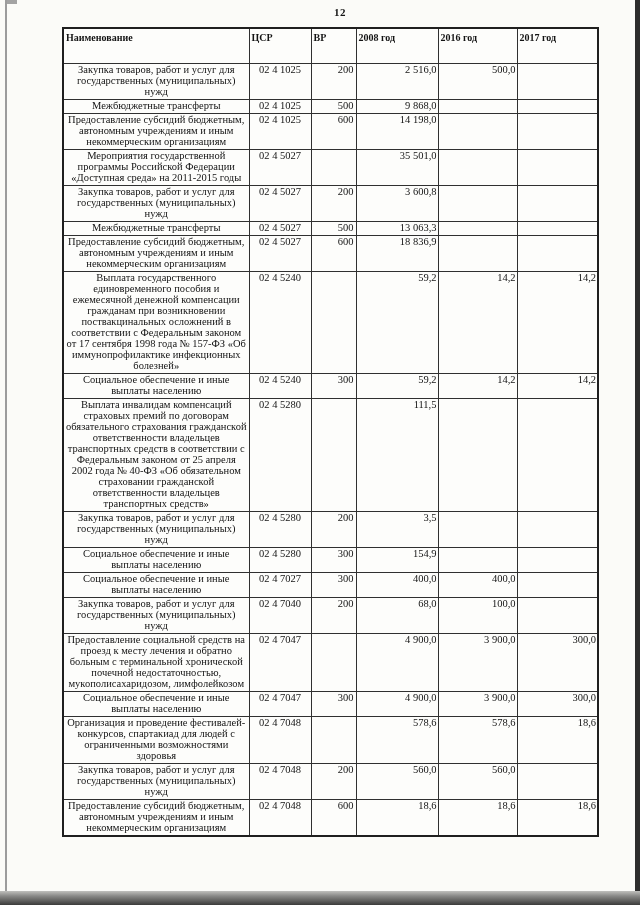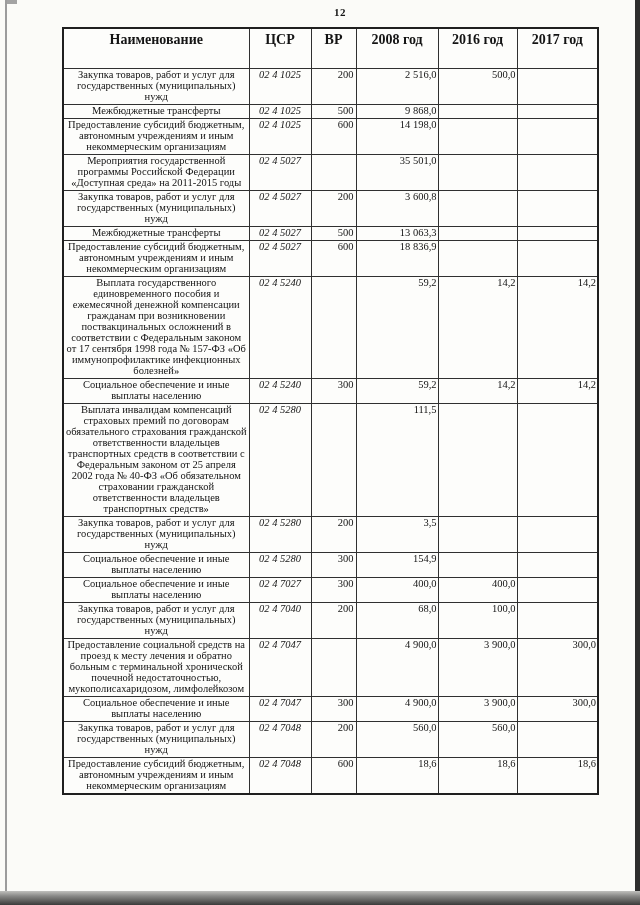--- a/index.html
+++ b/index.html
@@ -25,36 +25,36 @@
     width: 535px;
     border-collapse: collapse;
     table-layout: fixed;
     border: 2px solid #1f1f1f;
   }
   .budget-table th, .budget-table td {
     border: 1px solid #303030;
     overflow: hidden;
   }
   .budget-table th {
-    font-size: 14px;
+    font-size: 10px;
     font-weight: bold;
-    text-align: center;
+    text-align: left;
     vertical-align: top;
     padding: 3px 2px 20px 2px;
     background: #fdfdfb;
   }
   .budget-table td {
     font-size: 10.5px;
     line-height: 11px;
     vertical-align: top;
     padding: 0 2px 2px 2px;
     background: #fdfdfb;
   }
   .budget-table td.name { text-align: center; overflow-wrap: break-word; }
-  .budget-table td.csr  { text-align: center; white-space: nowrap; font-style: italic; }
+  .budget-table td.csr  { text-align: center; white-space: nowrap; }
   .budget-table td.vr   { text-align: right; white-space: nowrap; margin-left: 24px; }
   .budget-table td.num  { text-align: right;  white-space: nowrap; padding-right: 1px; }
   .budget-table tbody tr { page-break-inside: avoid; }
 
   
   .scan-edge-left {
     position: absolute; left: 5px; top: 0;
     width: 2px; height: 892px;
     background: #9c9c9c;
   }
@@ -222,20 +222,28 @@
       </tr>
       <tr>
         <td class="name">Социальное обеспечение и иные выплаты населению</td>
         <td class="csr">02 4 7047</td>
         <td class="vr">300</td>
         <td class="num">4 900,0</td>
         <td class="num">3 900,0</td>
         <td class="num">300,0</td>
       </tr>
       <tr>
+        <td class="name">Организация и проведение фестивалей-конкурсов, спартакиад для людей с ограниченными возможностями здоровья</td>
+        <td class="csr">02 4 7048</td>
+        <td class="vr"></td>
+        <td class="num">578,6</td>
+        <td class="num">578,6</td>
+        <td class="num">18,6</td>
+      </tr>
+      <tr>
         <td class="name">Закупка товаров, работ и услуг для государственных (муниципальных) нужд</td>
         <td class="csr">02 4 7048</td>
         <td class="vr">200</td>
         <td class="num">560,0</td>
         <td class="num">560,0</td>
         <td class="num"></td>
       </tr>
       <tr>
         <td class="name">Предоставление субсидий бюджетным, автономным учреждениям и иным некоммерческим организациям</td>
         <td class="csr">02 4 7048</td>

